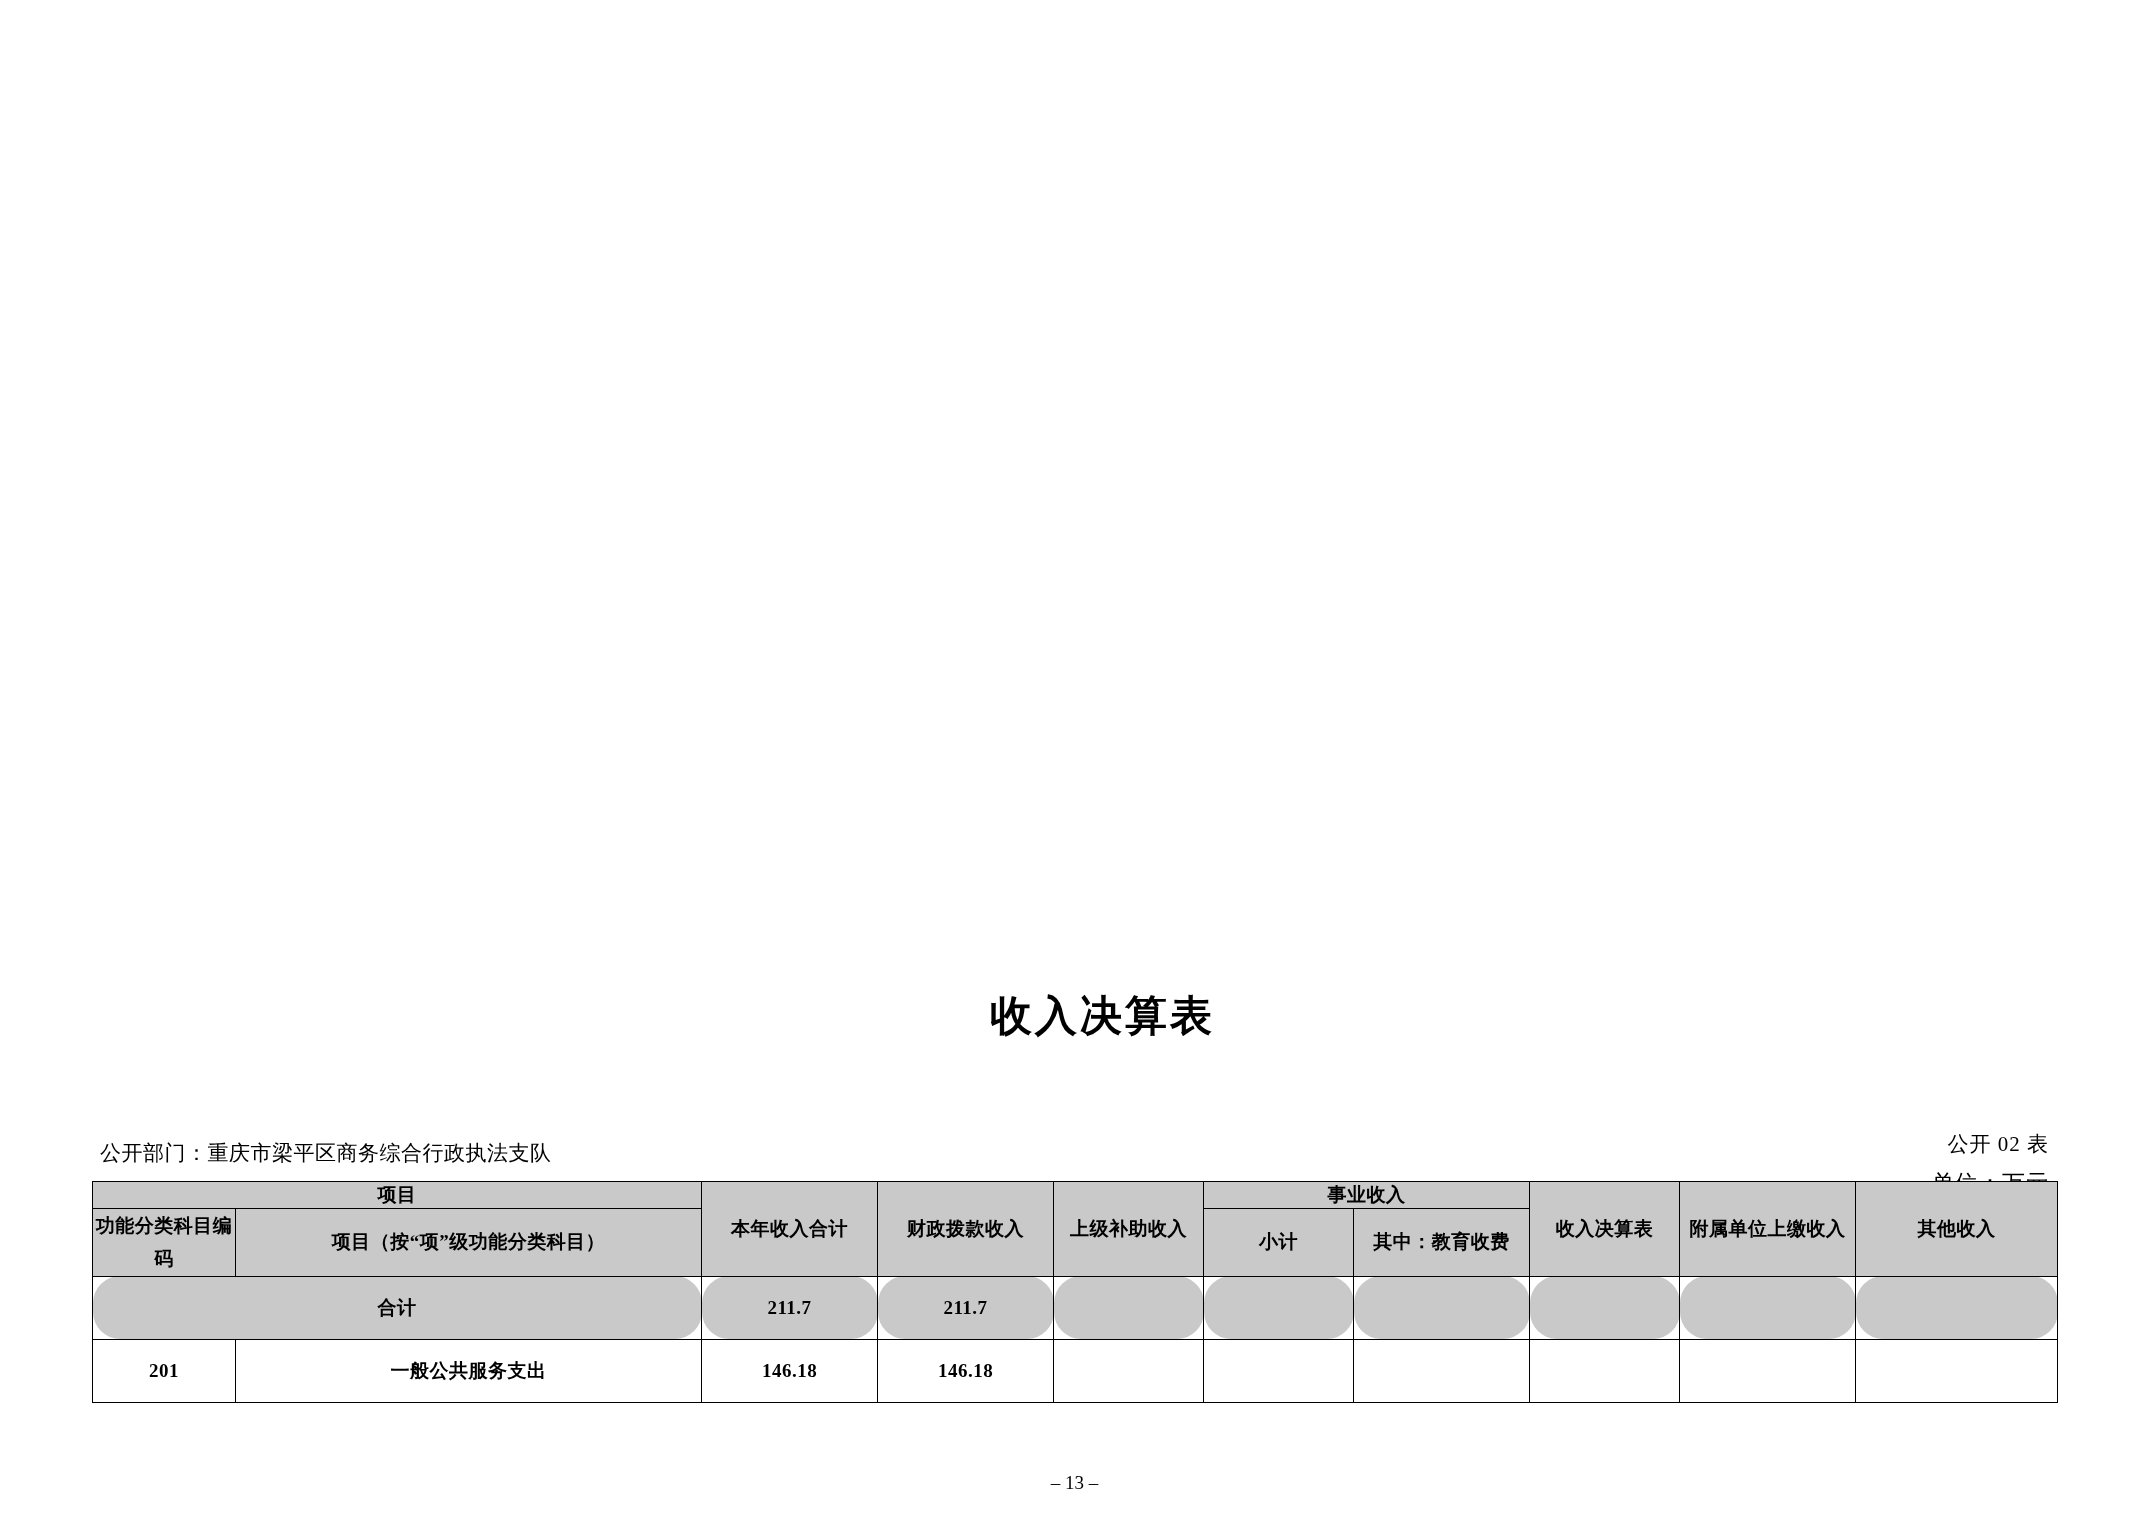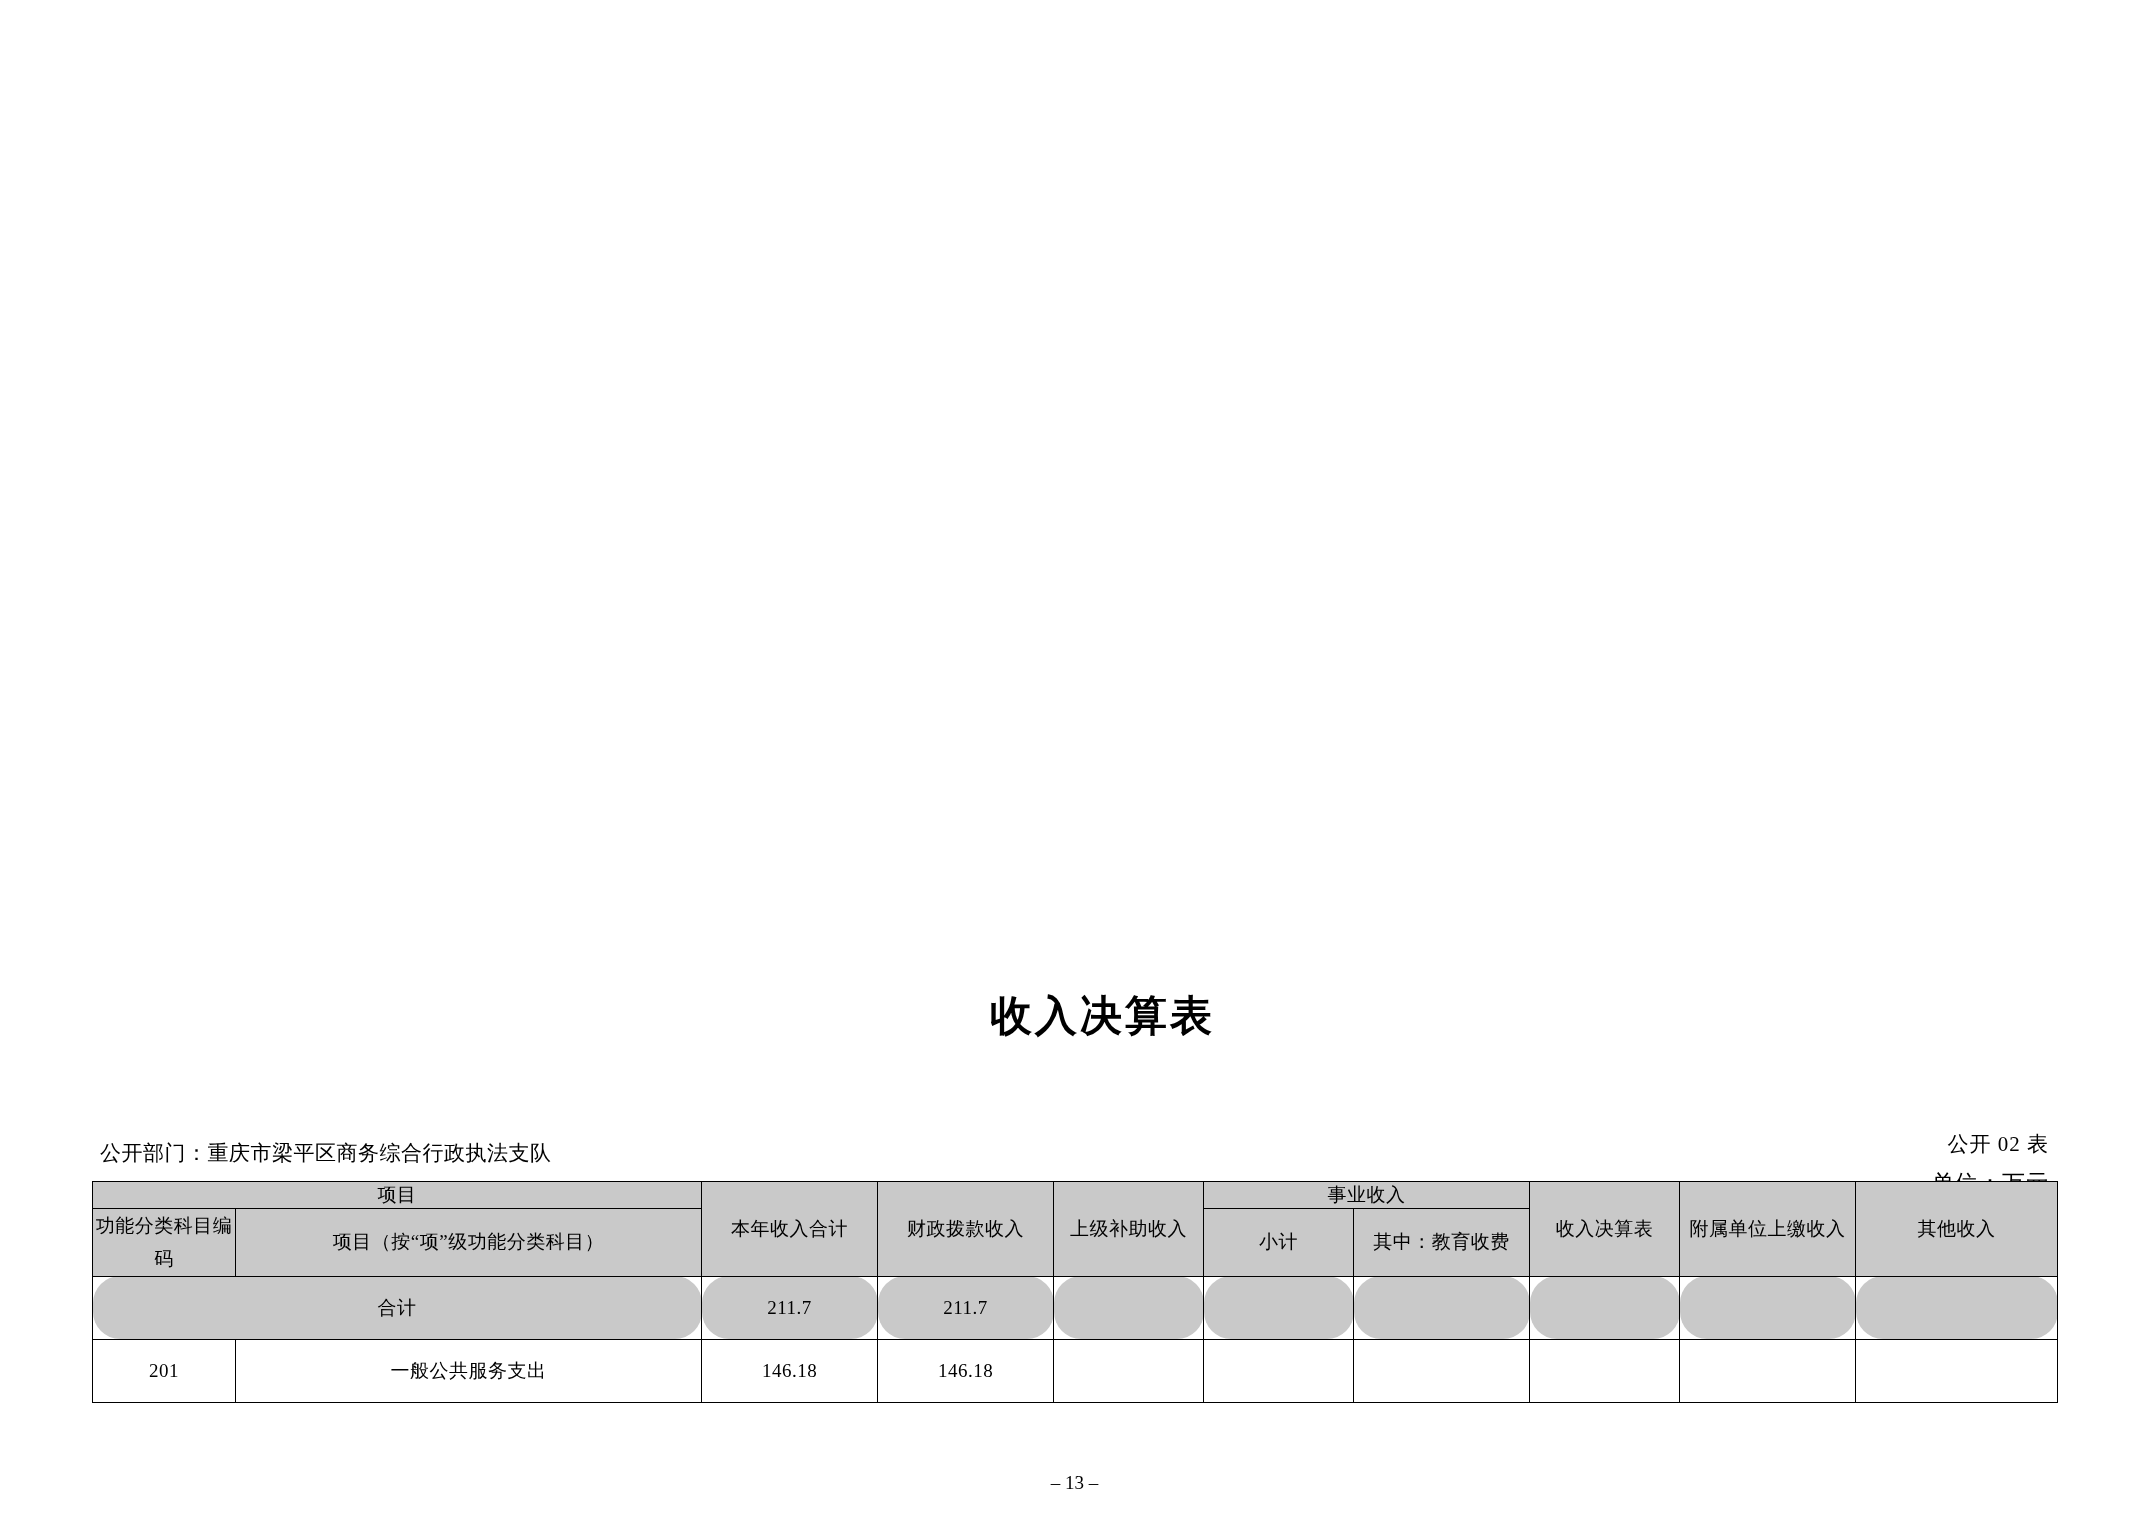--- a/index.html
+++ b/index.html
@@ -61,21 +61,21 @@
     position: absolute;
     left: 92px;
     top: 1181px;
     border-collapse: collapse;
     width: 1965px;
     table-layout: fixed;
   }
   table.budget td, table.budget th {
     border: 1px solid #000000;
     font-size: 19px;
-    font-weight: normal;
+    font-weight: bold;
     padding: 0;
     text-align: center;
     vertical-align: middle;
     letter-spacing: 0.5px;
   }
   .hdr {
     background: #c9c9c9;
   }
   .hdr-tall {
     height: 57px;

